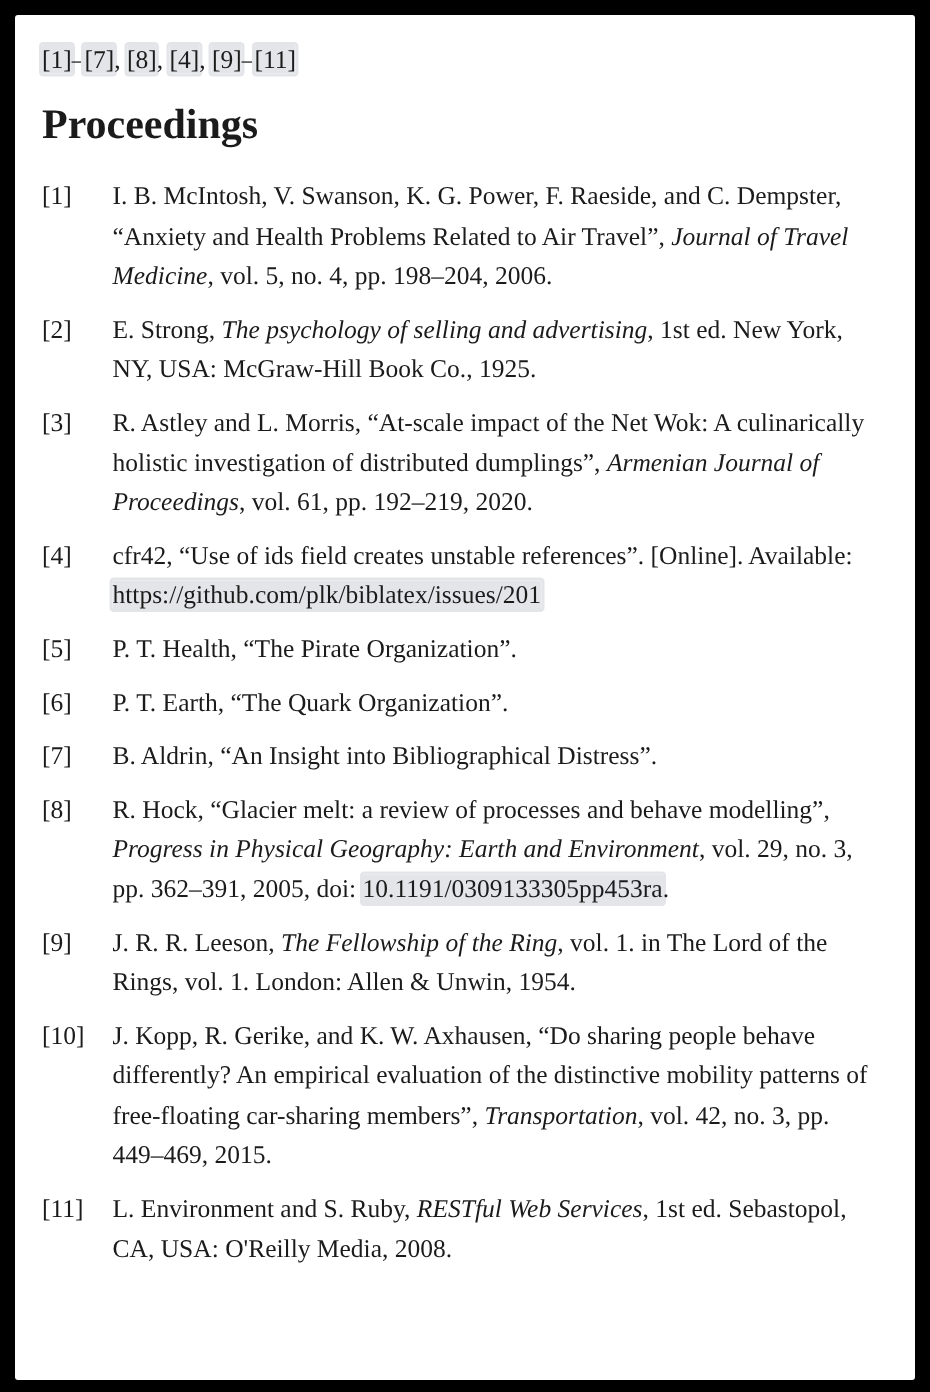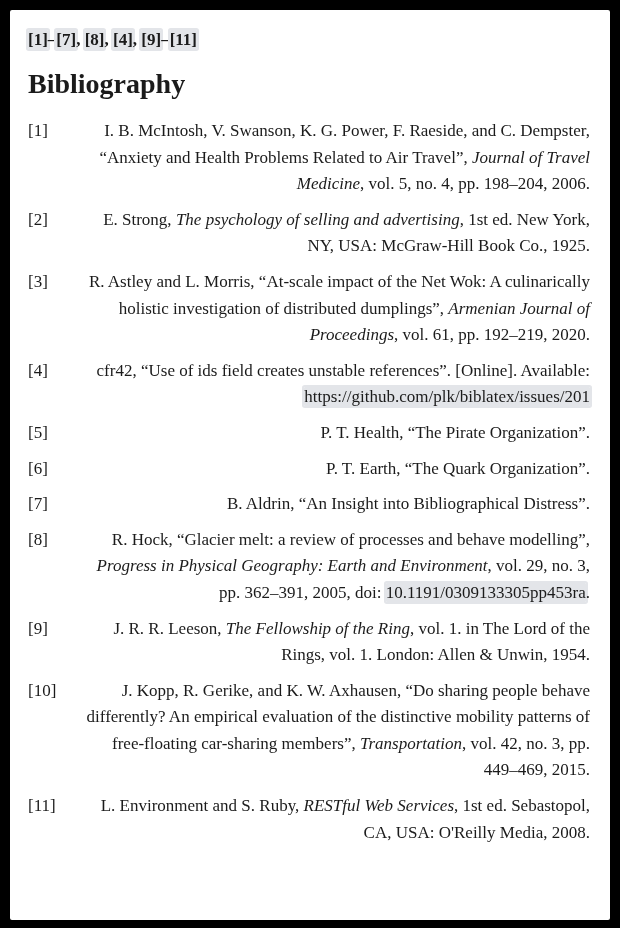--- a/index.html
+++ b/index.html
@@ -31,21 +31,20 @@
     box-sizing: border-box;
     background: var(--paper-color);
     border-radius: 2px;
     padding: 19px 20px 0 18px;
   }
   .citation-line {
     font-size: 17px;
     line-height: 22px;
     margin: 0 0 16px 0;
     white-space: nowrap;
-    font-weight: bold;
   }
   .bib-heading {
     font-size: 28px;
     line-height: 34px;
     font-weight: 700;
     margin: 0 0 17px 0;
     color: var(--text-color);
   }
   .bib-list {
     margin: 0;
@@ -56,39 +55,38 @@
     align-items: flex-start;
     font-size: 17px;
     line-height: 26.6px;
     margin: 0 0 9px 0;
   }
   .entry-label {
     flex: 0 0 47px;
   }
   .entry-text {
     flex: 1 1 auto;
-    text-align: right;
   }
   .seg-plain { font-style: normal; }
   .seg-italic { font-style: italic; }
   .seg-link {
     background: var(--hl-color);
     box-shadow: 0 0 0 2px var(--hl-color);
     border-radius: 1px;
     cursor: pointer;
   }
 </style>
 </head>
 <body>
 
 <div class="paper">
 
   <div class="citation-line"><span class="seg seg-link">[1]</span><span class="seg seg-plain">–</span><span class="seg seg-link">[7]</span><span class="seg seg-plain">, </span><span class="seg seg-link">[8]</span><span class="seg seg-plain">, </span><span class="seg seg-link">[4]</span><span class="seg seg-plain">, </span><span class="seg seg-link">[9]</span><span class="seg seg-plain">–</span><span class="seg seg-link">[11]</span></div>
 
-  <h1 class="bib-heading">Bibliography</h1>
+  <h1 class="bib-heading">Proceedings</h1>
 
   <div class="bib-list">
   <div class="entry">
     <span class="entry-label">[1]</span>
     <span class="entry-text"><span class="seg seg-plain">I. B. McIntosh, V. Swanson, K. G. Power, F. Raeside, and C. Dempster, “Anxiety and Health Problems Related to Air Travel”, </span><span class="seg seg-italic">Journal of Travel Medicine</span><span class="seg seg-plain">, vol. 5, no. 4, pp. 198–204, 2006.</span></span>
   </div>
 
   <div class="entry">
     <span class="entry-label">[2]</span>
     <span class="entry-text"><span class="seg seg-plain">E. Strong, </span><span class="seg seg-italic">The psychology of selling and advertising</span><span class="seg seg-plain">, 1st ed. New York, NY, USA: McGraw-Hill Book Co., 1925.</span></span>

